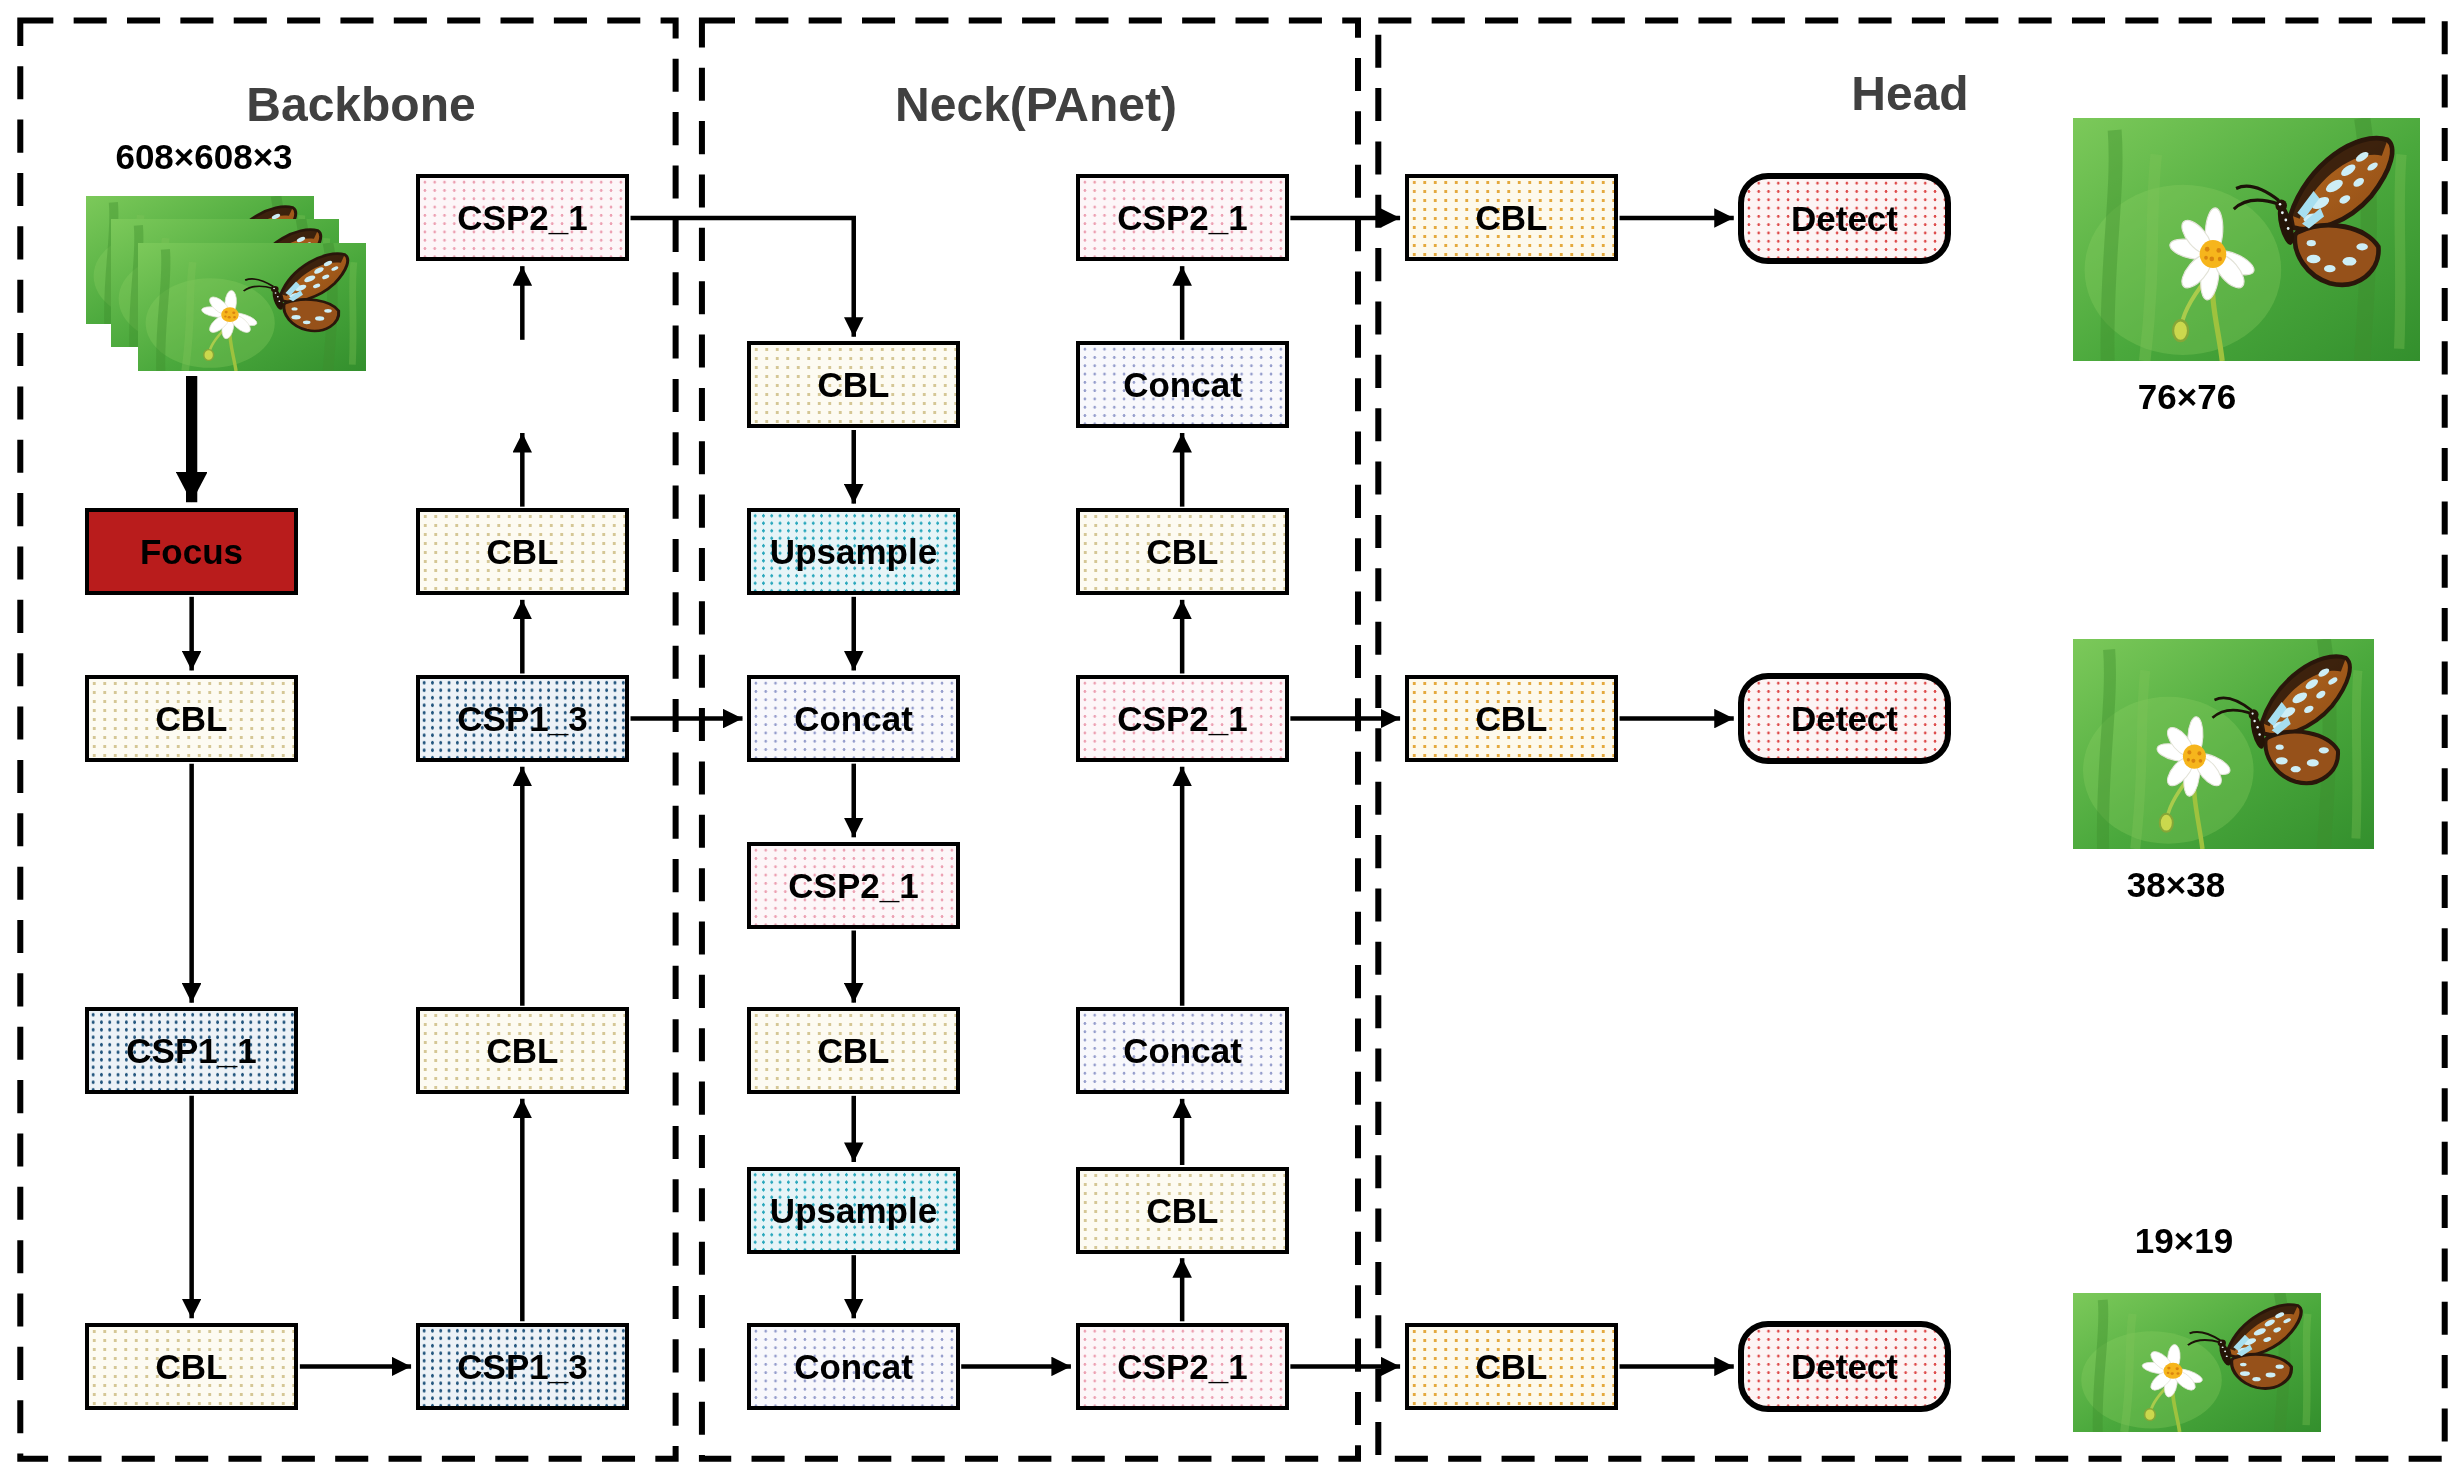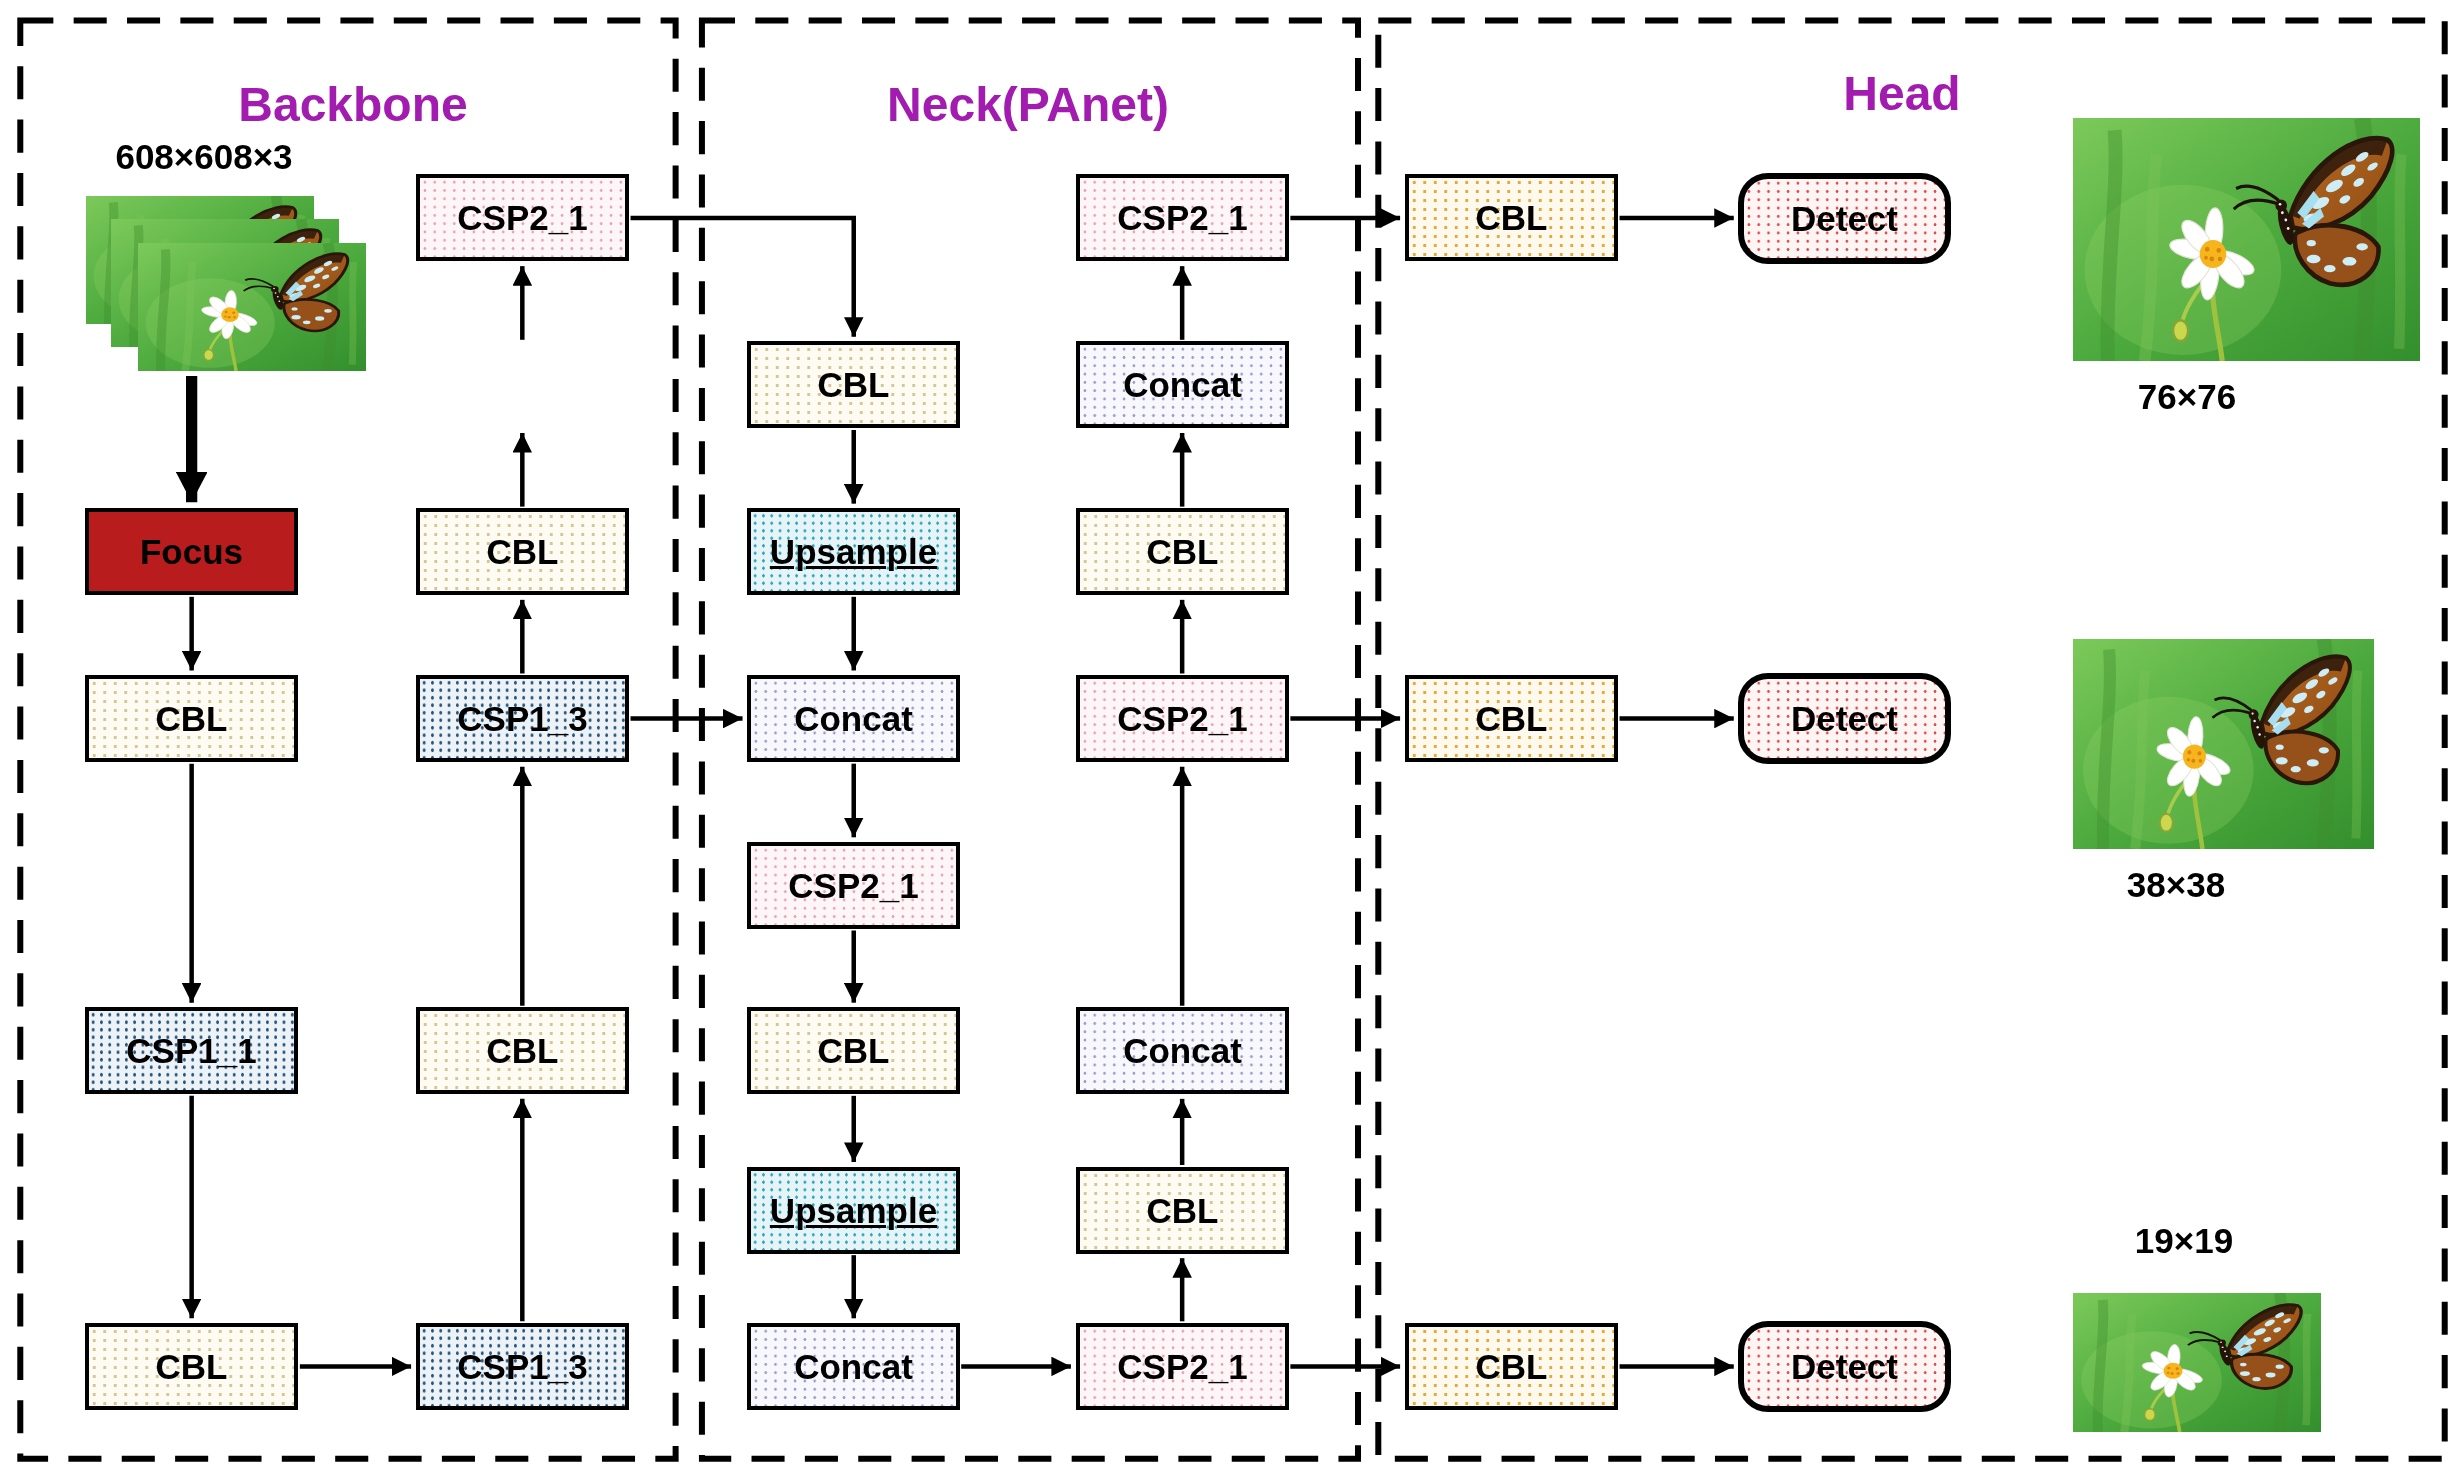--- a/index.html
+++ b/index.html
@@ -1,32 +1,32 @@
 <!DOCTYPE html>
 <html style="font-size:12px"><head>
 <meta charset="utf-8">
 <style>
   html,body{margin:0;padding:0;background:#ffffff;}
   #stage{position:relative;width:2462px;height:1483px;background:#ffffff;overflow:hidden;
          font-family:"Liberation Sans",sans-serif;}
   #wires{position:absolute;left:0;top:0;z-index:1;}
   .sec-title{position:absolute;transform:translateX(-50%);font:700 48px "Liberation Sans",sans-serif;
-             color:#a21caf;z-index:3;white-space:nowrap;}
+             color:#404040;z-index:3;white-space:nowrap;margin-left:8px;}
   .small-label{position:absolute;transform:translateX(-50%);font:700 35px "Liberation Sans",sans-serif;
              color:#000;z-index:3;white-space:nowrap;}
   .node{position:absolute;width:213px;height:87px;box-sizing:border-box;border:4.5px solid #000;
         display:flex;align-items:center;justify-content:center;background:#fff;z-index:2;}
   .node span{font:700 35px/1 "Liberation Sans",sans-serif;color:#000;}
   .tx-focus{background:#b91c1c;}
   .tx-cbl{background-color:#FDFBF2;background-image:radial-gradient(circle,#D5C795 1.4px,transparent 1.7px);background-size:10.5px 9px;}
   .tx-cblh{background-color:#FDF9EC;background-image:radial-gradient(circle,#E4A93E 1.4px,transparent 1.7px);background-size:10.5px 9px;}
   .tx-csp1{background-color:#EDF2F7;background-image:radial-gradient(circle,#24567E 1.5px,transparent 1.8px);background-size:8.3px 7.5px;}
   .tx-csp2{background-color:#FDF6F8;background-image:radial-gradient(circle,#ECA0B2 1.3px,transparent 1.6px);background-size:9.8px 8.3px;}
   .tx-spp{background-color:#F1FAFB;background-image:radial-gradient(circle,#2FA8B8 1.4px,transparent 1.7px);background-size:9px 8.3px;}
-  .tx-up{background-color:#E6F4F7;background-image:radial-gradient(circle,#28A7BC 1.4px,transparent 1.7px);background-size:8.3px 7.5px;text-decoration:underline;}
+  .tx-up{background-color:#E6F4F7;background-image:radial-gradient(circle,#28A7BC 1.4px,transparent 1.7px);background-size:8.3px 7.5px;}
   .tx-cat{background-color:#F8F8FC;background-image:radial-gradient(circle,#959DCC 1.3px,transparent 1.6px);background-size:9.8px 8.3px;}
   .tx-det{background-color:#FDF4F4;background-image:radial-gradient(circle,#DD4A4A 1.3px,transparent 1.6px);background-size:9.8px 8.3px;
           border-width:6.8px;border-radius:30px;}
   .bimg{position:absolute;z-index:2;}
 </style>
 </head>
 <body>
 
 <div id="stage">
 

